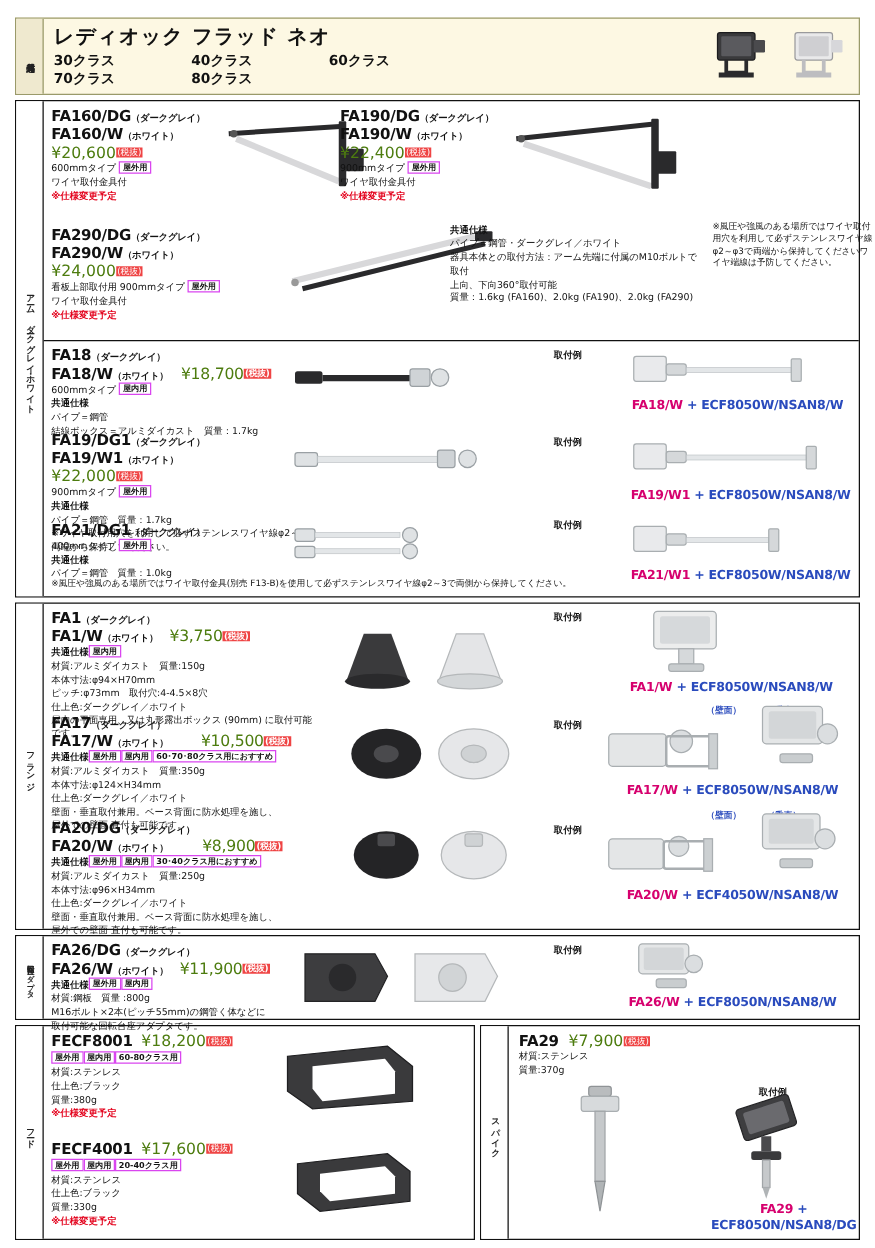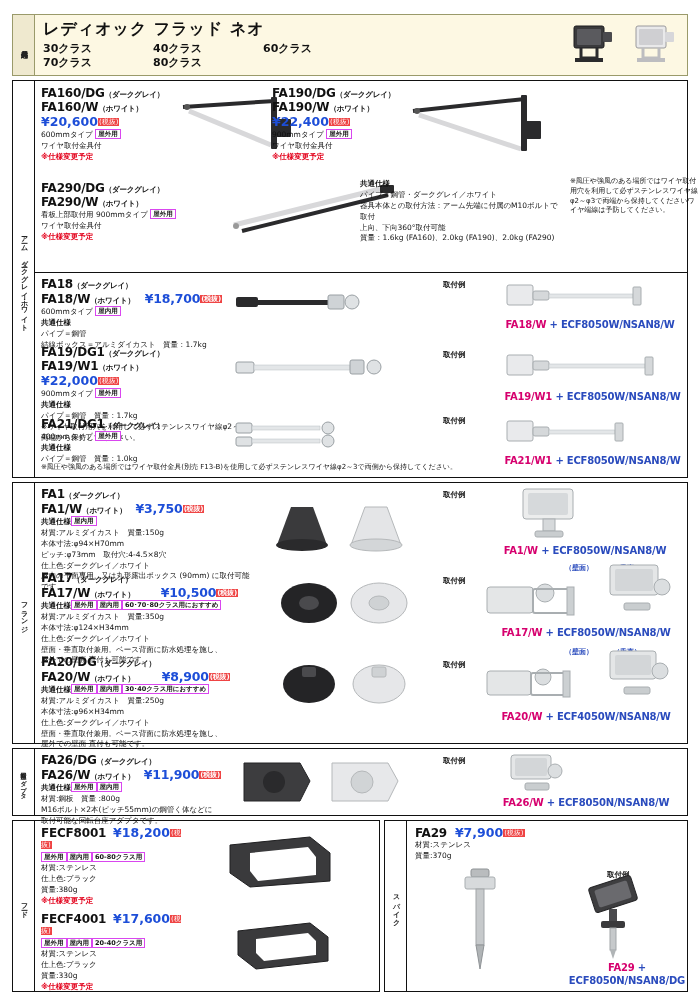--- a/index.html
+++ b/index.html
@@ -35,21 +35,21 @@
   .hdr-classes .cls { width: 110px; }
   .hdr-imgs { position: absolute; right: 6px; top: 3px; display: flex; gap: 10px; }
 
   
   .sect { border: 1px solid #111; display: flex; margin-top: 4px; }
   .sect-tab { width: 22px; border-right: 1px solid #111; background: #fff; display: flex; align-items: center; justify-content: center; }
   .sect-body { flex: 1; position: relative; }
 
   .pcode { font-size: 12px; font-weight: bold; letter-spacing: -0.2px; }
   .pcode .sm { font-size: 7.5px; font-weight: bold; }
-  .price { color: #1d4ed8; font-size: 12.5px; font-weight: bold; }
+  .price { color: #4d7c0f; font-size: 12.5px; font-weight: normal; }
   .tax { font-size: 7px; background: #ef4444; color: #fff; padding: 0 1px; vertical-align: 2px; }
   .spec { font-size: 7.5px; line-height: 1.45; color: #111; }
   .spec b { font-weight: bold; }
   .badge { display: inline-block; border: 1px solid #d946ef; font-size: 6.5px; padding: 0 2px; font-weight: bold; background: #fff; line-height: 1.3; vertical-align: 1px; }
   .warn { color: #e3001b; font-size: 7.5px; font-weight: bold; }
   .note { font-size: 7px; line-height: 1.4; }
   .cap { font-size: 10px; font-weight: bold; color: #2a4bbd; text-align: center; letter-spacing: -0.2px; }
   .cap .pink { color: #d6006e; }
   .subcap { font-size: 7px; font-weight: bold; color: #2a4bbd; }
   .ex { font-size: 7.5px; font-weight: bold; color: #111; }
@@ -157,20 +157,23 @@
           <circle cx="10" cy="22" r="3" fill="#555"></circle>
         </svg>
 
         <div class="blk" style="left:6px;top:100px;width:230px;">
           <div class="pcode">
             <span>FA290/DG</span><span class="sm">（ダークグレイ）</span>
           </div>
           <div class="pcode">
             <span>FA290/W</span><span class="sm">（ホワイト）</span>
           </div>
+          <div>
+            <span class="price">¥24,000</span><span class="tax">(税抜)</span>
+          </div>
           <div class="spec">
             <span>看板上部取付用 900mmタイプ</span>
             <span class="badge">屋外用</span>
           </div>
           <div class="spec">ワイヤ取付金具付</div>
           <div class="warn">※仕様変更予定</div>
         </div>
 
         <svg class="blk" style="left:195px;top:100px;" width="190" height="60" viewBox="0 0 190 60">
           <path d="M4 44 L150 8" stroke="#d8d8da" stroke-width="5" fill="none"></path>

